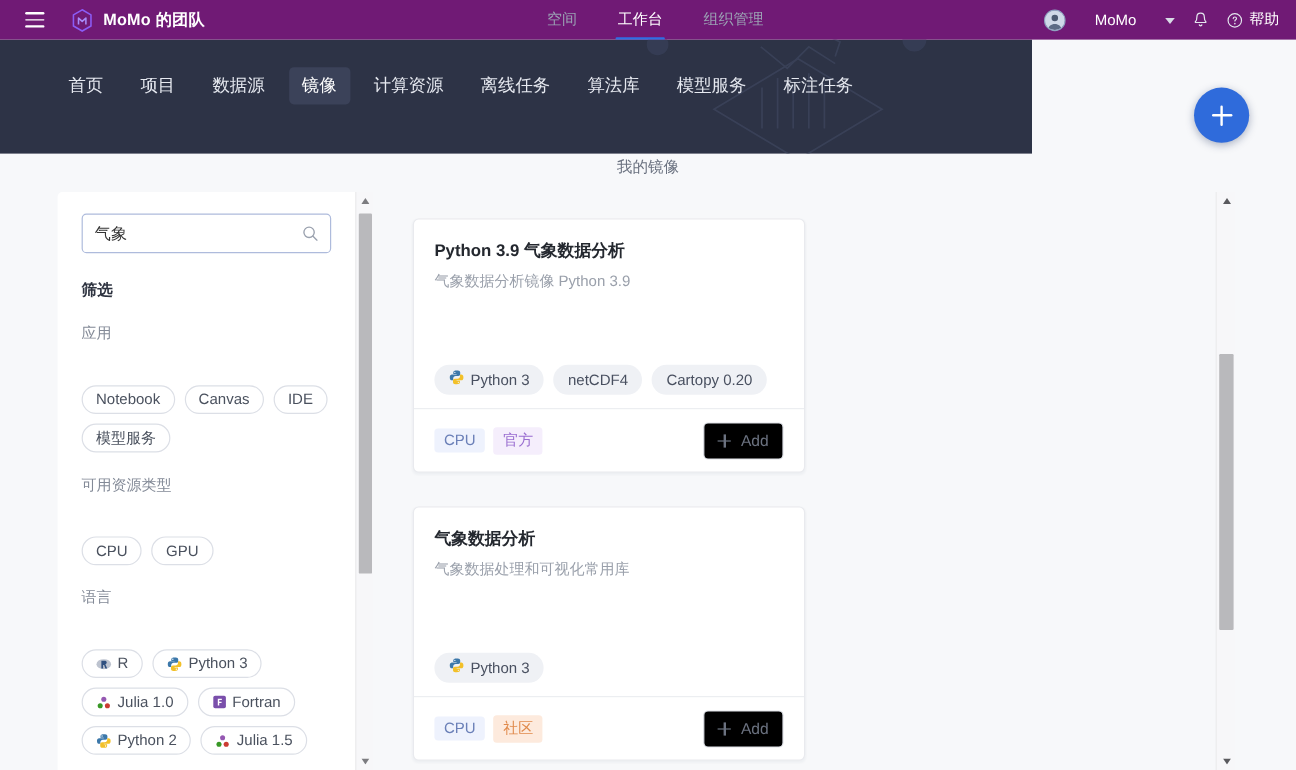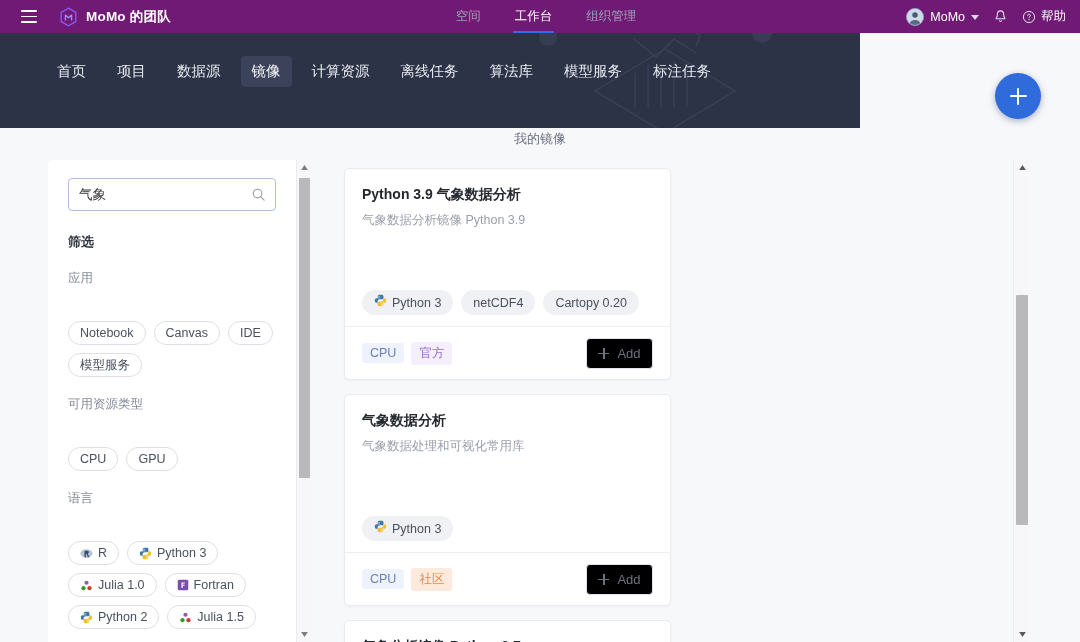--- a/index.html
+++ b/index.html
@@ -47,21 +47,21 @@
   .topnav-item.active { color: #ffffff; }
   .topnav-item.active::after {
     content: ""; position: absolute; bottom: 0; left: -2px; right: -2px;
     height: 2px; background: #2f6fe4; border-radius: 1px;
   }
 
   .topright {
     position: absolute; right: 14px; top: 0; height: 33px;
     display: flex; align-items: center; gap: 14px;
   }
-  .user-chip { display: flex; align-items: center; gap: 6px; cursor: pointer; }
+  .user-chip { display: flex; align-items: center; gap: 24px; cursor: pointer; }
   .avatar {
     width: 18px; height: 18px; border-radius: 50%;
     background: #c7d2e3; overflow: hidden; display: block; flex: none;
     border: 1px solid #8fa2c0;
   }
   .user-name { font-size: 12.5px; color: #ffffff; }
   .caret-down {
     width: 0; height: 0; border-left: 4px solid transparent;
     border-right: 4px solid transparent; border-top: 5px solid #d8dce6;
     margin-top: 2px;
@@ -185,20 +185,21 @@
   .cards-grid {
     display: flex; flex-wrap: wrap; gap: 14px;
     padding: 8px 15px 0 14px;
   }
   .card {
     width: 327px; background: #ffffff;
     border: 1px solid #e9eaee; border-radius: 5px;
     padding: 16px 17px 0 17px;
     display: flex; flex-direction: column;
     box-shadow: 0 1px 2px rgba(30,40,70,.04);
+    margin-top: 14px;
   }
   .card.tall { height: 212px; }
   .card-title {
     font-size: 14px; font-weight: bold; color: #24282f;
     line-height: 19px;
   }
   .card-desc {
     font-size: 12.5px; color: #9aa0ab; line-height: 18px;
     margin-top: 7px;
   }

